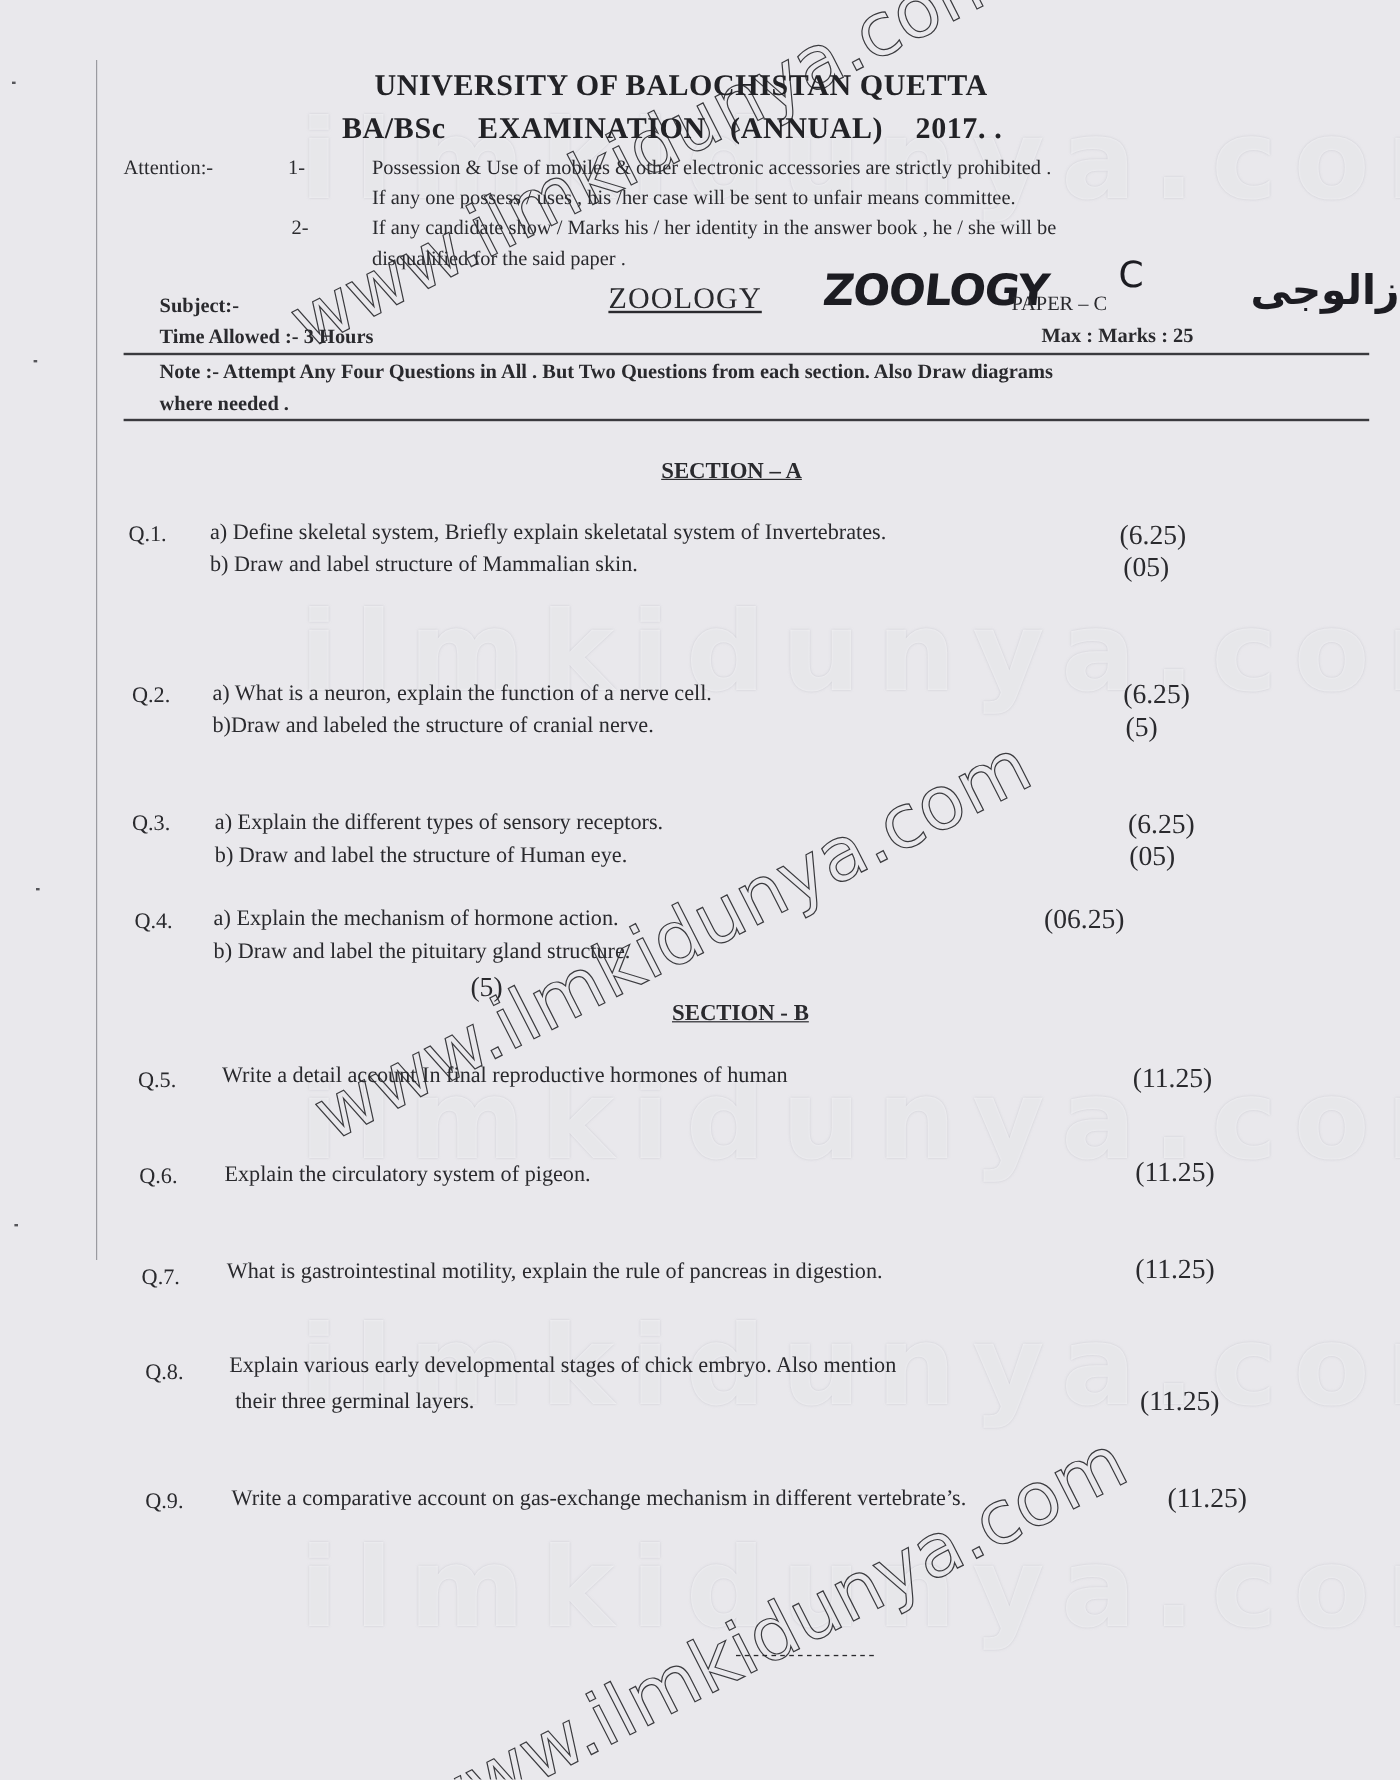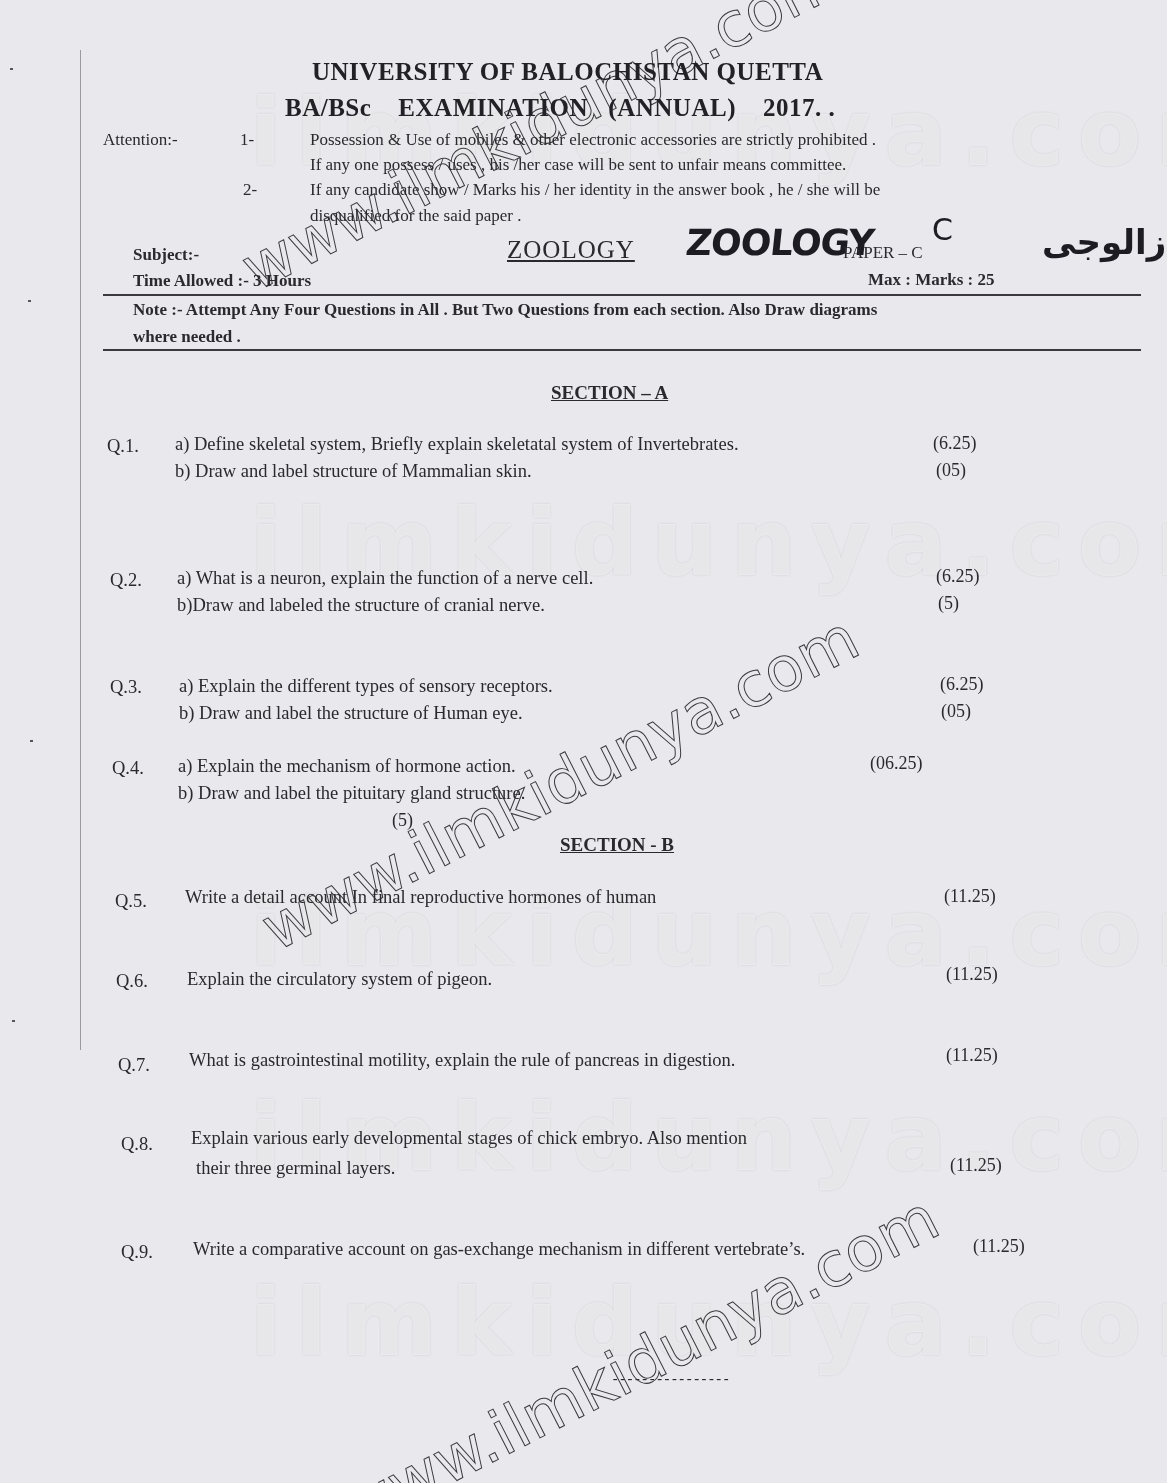--- a/index.html
+++ b/index.html
@@ -25,21 +25,21 @@
     text-shadow: 0 0 2px rgba(180,180,190,0.6);
     pointer-events: none;
   }
   .wm-outline {
     position: absolute; white-space: nowrap;
     font-family: "DejaVu Sans", sans-serif;
     color: transparent;
     -webkit-text-stroke: 1px #3a3a3e;
     pointer-events: none;
   }
-  .mark { position: absolute; font-size: 18px; }
+  .mark { position: absolute; font-size: 23px; }
   .qnum { position: absolute; font-size: 18.5px; }
   .speck { position:absolute; width:3px; height:2px; background:#55555a; }
 </style>
 </head>
 <body>
 
 <div class="margin-line" style="left:80px; top:50px; height:1000px;"></div>
 <div class="speck" style="left:10px;top:68px;"></div>
 <div class="speck" style="left:28px;top:300px;"></div>
 <div class="speck" style="left:30px;top:740px;"></div>

